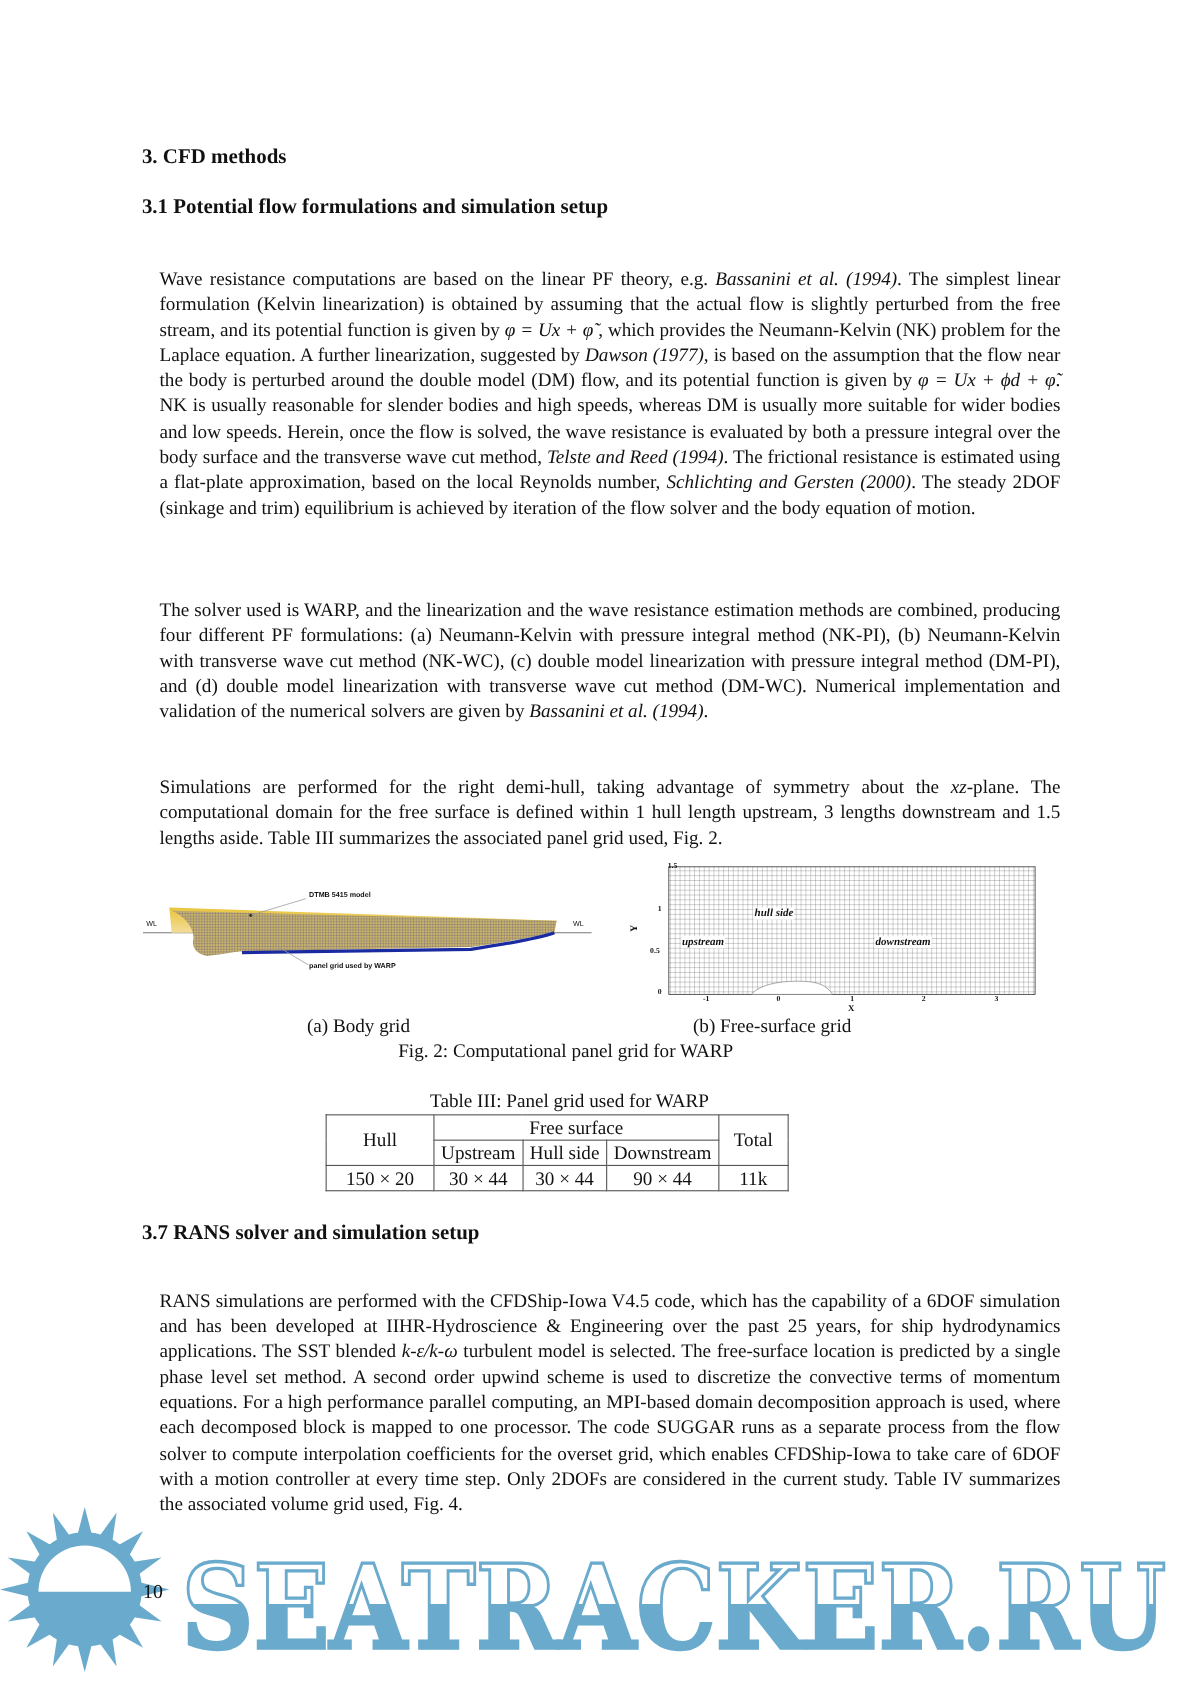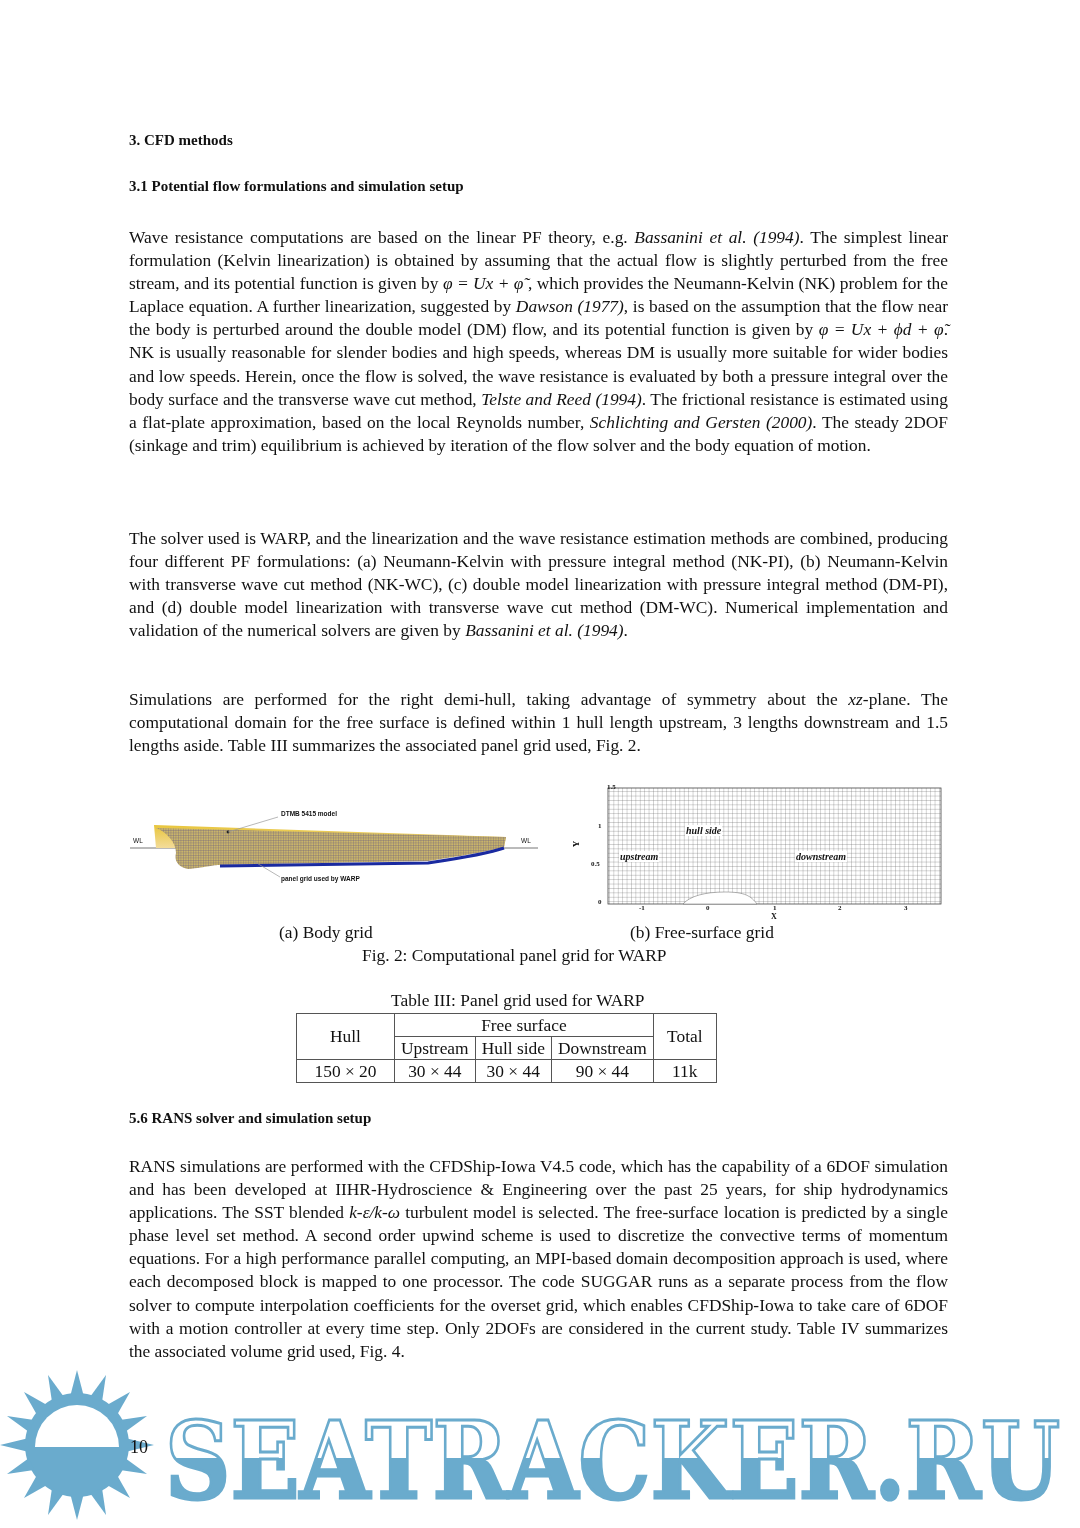--- a/index.html
+++ b/index.html
@@ -1,22 +1,22 @@
 <!DOCTYPE html>
 <html><head>
 <meta charset="utf-8">
 <style>
   html, body { margin: 0; padding: 0; background: #ffffff; }
   body {
     width: 1080px; height: 1528px; position: relative; overflow: hidden;
     font-family: "Liberation Serif", "DejaVu Serif", serif; color: #111;
   }
-  .h { font-weight: bold; font-size: 15px; position: absolute; left: 129px; margin: 0; }
+  .h { font-weight: bold; font-size: 19px; position: absolute; left: 129px; margin: 0; }
   .para {
-    position: absolute; left: 129px; width: 819px; margin: 0;
+    position: absolute; left: 129px; width: 819px; margin: 16px;
     font-size: 17.4px; line-height: 23.1px; text-align: justify;
   }
   .para i { font-style: italic; }
   .fig-body { position: absolute; left: 128px; top: 795px; width: 410px; height: 100px; }
   .fig-grid { position: absolute; left: 565px; top: 778px; width: 380px; height: 148px; }
   .caption { position: absolute; font-size: 17.4px; margin: 0; white-space: nowrap; }
   table.t3 {
     position: absolute; left: 296px; top: 1013px; border-collapse: collapse;
     font-size: 17.4px; font-family: "Liberation Serif", serif; border-radius: 19px;
   }
@@ -115,21 +115,21 @@
   <tr>
     <td>150 × 20</td>
     <td>30 × 44</td>
     <td>30 × 44</td>
     <td>90 × 44</td>
     <td>11k</td>
   </tr>
 </tbody>
   </table>
 
-<h3 class="h" style="top:1110px">5.6 RANS solver and simulation setup</h3>
+<h3 class="h" style="top:1110px">3.7 RANS solver and simulation setup</h3>
 
 <p class="para" style="top:1155px">
   <span>RANS simulations are performed with the CFDShip-Iowa V4.5 code, which has the capability of a 6DOF simulation and has been developed at IIHR-Hydroscience &amp; Engineering over the past 25 years, for ship hydrodynamics applications. The SST blended </span><i>k-ε/k-ω</i><span> turbulent model is selected. The free-surface location is predicted by a single phase level set method. A second order upwind scheme is used to discretize the convective terms of momentum equations. For a high performance parallel computing, an MPI-based domain decomposition approach is used, where each decomposed block is mapped to one processor. The code SUGGAR runs as a separate process from the flow solver to compute interpolation coefficients for the overset grid, which enables CFDShip-Iowa to take care of 6DOF with a motion controller at every time step. Only 2DOFs are considered in the current study. Table IV summarizes the associated volume grid used, Fig. 4.</span>
 </p>
 
 <div class="watermark">
   <svg width="1080" height="158" viewBox="0 0 1080 158">
     <g transform="translate(77,75)">
       <g fill="#6aabcd">
         <circle r="52"></circle>

